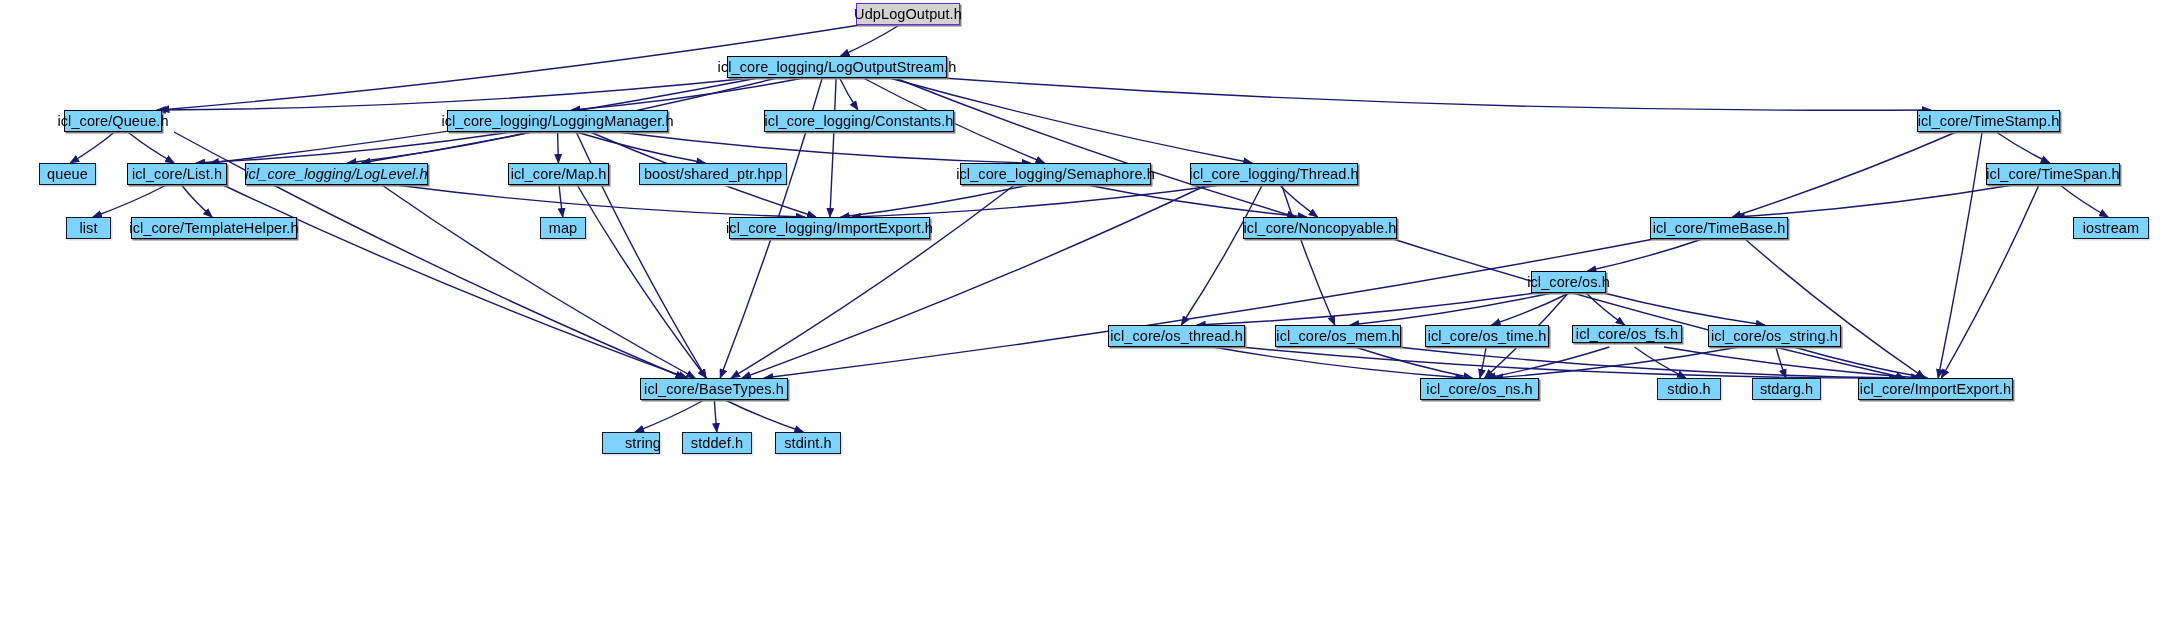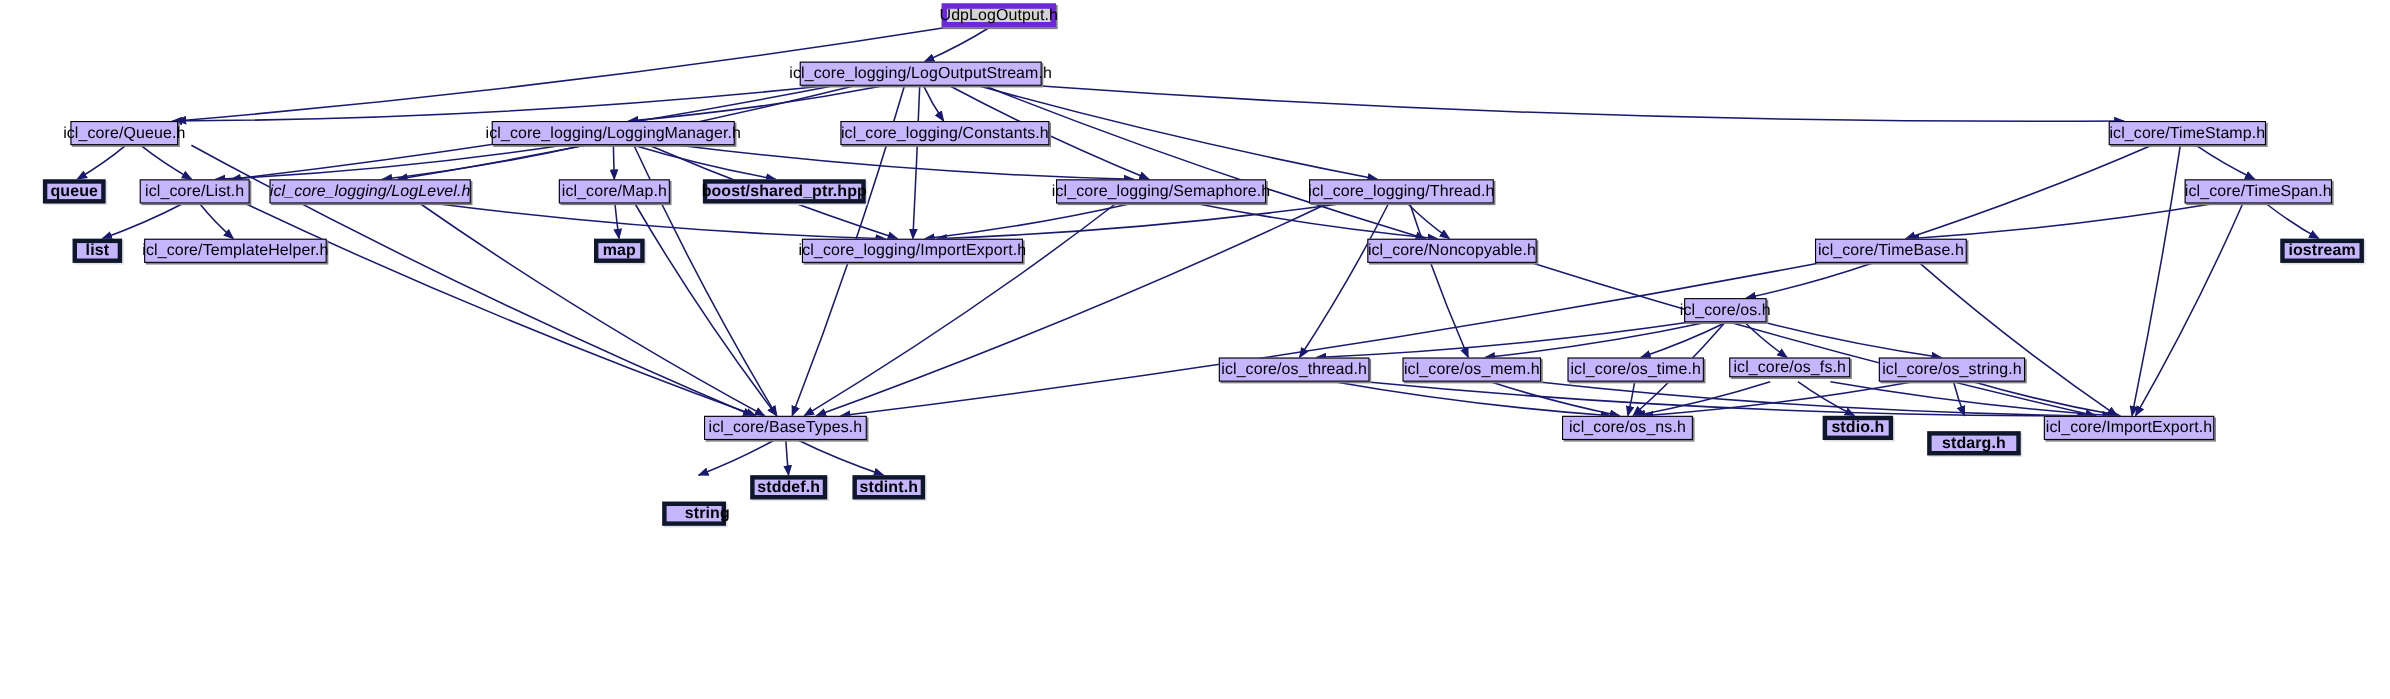--- a/index.html
+++ b/index.html
@@ -24,34 +24,33 @@
   .node {
     position: absolute;
     box-sizing: border-box;
     display: flex;
     align-items: center;
     justify-content: center;
     white-space: nowrap;
     font-size: 14.5px;
     line-height: 1;
     color: #000000;
-    background: #c4b5fd;
+    background: #7dd3fc;
     letter-spacing: 0.1px;
   }
   .node.internal {
     border: 1px solid #000000;
     box-shadow: 1.5px 1.5px 0 0 #808080;
   }
   .node.external {
-    border: 4px solid #0f172a;
+    border: 1px solid #0f172a;
     box-shadow: 1.5px 1.5px 0 0 #e0e0e0;
-    font-weight: bold;
   }
   .node.root {
-    border: 5px solid #6d28d9;
+    border: 1px solid #6d28d9;
     background: #d3d3d3;
     box-shadow: 1.5px 1.5px 0 0 #808080;
   }
   .node-label {
     padding: 0 6px;
     pointer-events: none;
   }
 </style>
 </head>
 <body>
@@ -218,27 +217,27 @@
       </div>
       <div class="node internal" style="left: 640px; top: 378px; width: 148px; height: 22px;">
         <span class="node-label">icl_core/BaseTypes.h</span>
       </div>
       <div class="node internal" style="left: 1420px; top: 378px; width: 119px; height: 22px;">
         <span class="node-label">icl_core/os_ns.h</span>
       </div>
       <div class="node external" style="left: 1657px; top: 378px; width: 64px; height: 22px;">
         <span class="node-label">stdio.h</span>
       </div>
-      <div class="node external" style="left: 1752px; top: 392px; width: 85px; height: 22px;">
+      <div class="node external" style="left: 1752px; top: 378px; width: 69px; height: 22px;">
         <span class="node-label">stdarg.h</span>
       </div>
       <div class="node internal" style="left: 1858px; top: 378px; width: 155px; height: 22px;">
         <span class="node-label">icl_core/ImportExport.h</span>
       </div>
-      <div class="node external" style="left: 602px; top: 456px; width: 58px; height: 22px; padding-left: 24px;">
+      <div class="node external" style="left: 602px; top: 432px; width: 58px; height: 22px; padding-left: 24px;">
         <span class="node-label">string</span>
       </div>
       <div class="node external" style="left: 682px; top: 432px; width: 70px; height: 22px;">
         <span class="node-label">stddef.h</span>
       </div>
       <div class="node external" style="left: 775px; top: 432px; width: 66px; height: 22px;">
         <span class="node-label">stdint.h</span>
       </div>
     </div>
 </div>

